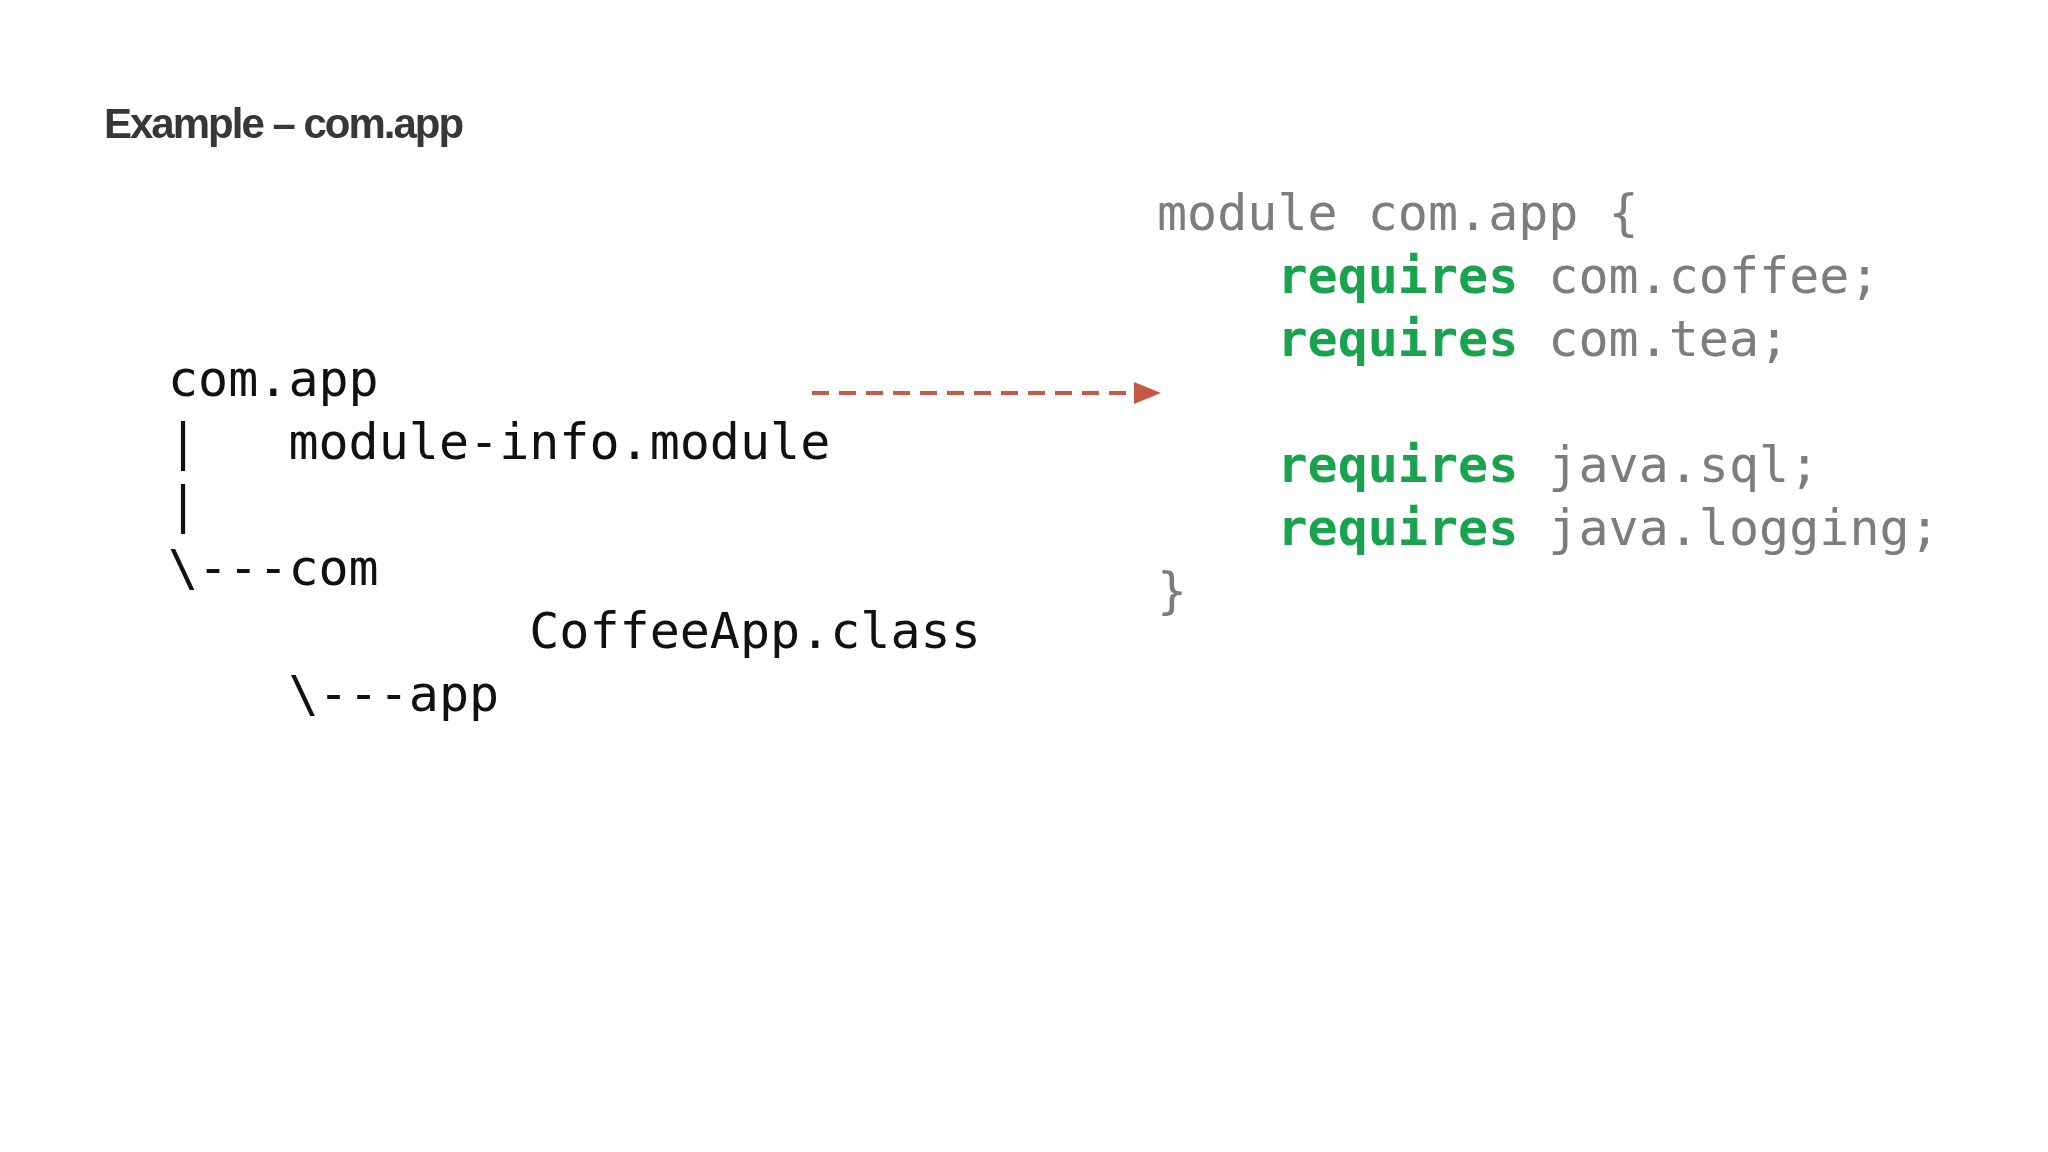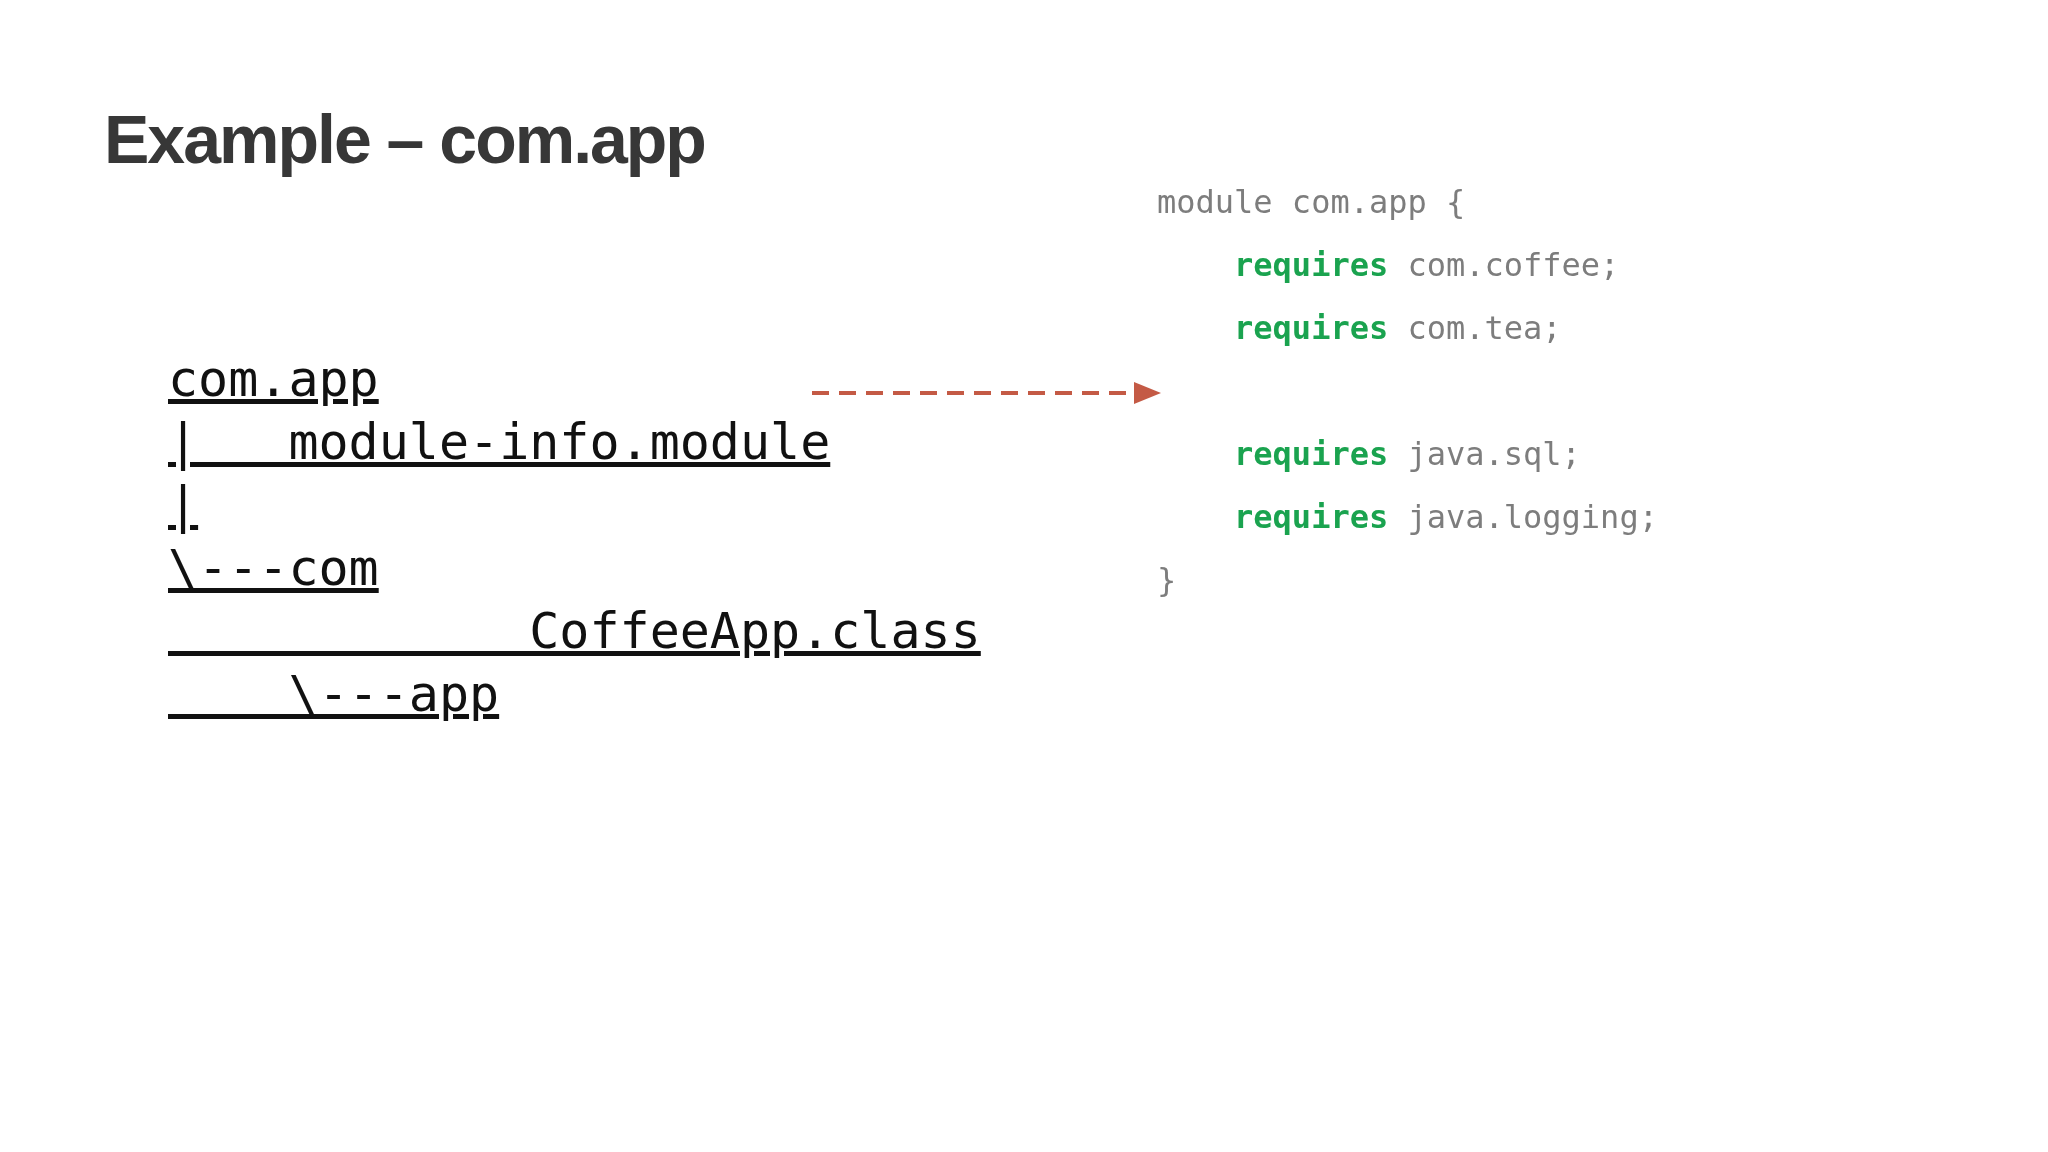--- a/index.html
+++ b/index.html
@@ -18,41 +18,40 @@
     background:var(--background);
     overflow:hidden;
     font-family:"DejaVu Sans Mono","Liberation Mono",monospace;
   }
   .slide-title{
     position:absolute;
     left:104px;
     top:100px;
     font-family:"Liberation Sans","DejaVu Sans",sans-serif;
     font-weight:700;
-    font-size:68px;
+    font-size:42px;
     letter-spacing:-2px;
     color:var(--title-text);
     white-space:pre;
   }
   .tree{
     position:absolute;
     left:168px;
     top:298px;
     font-size:50px;
     line-height:63px;
     color:var(--tree-text);
     white-space:pre;
-    text-decoration:underline;
   }
   .tree-line{min-height:63px;}
   .code{
     position:absolute;
     left:1157px;
-    top:171px;
-    font-size:32px;
+    top:182px;
+    font-size:50px;
     line-height:63px;
     color:var(--code-plain);
     white-space:pre;
   }
   .code-line{min-height:63px;}
   .code .kw{
     color:var(--code-keyword);
     font-weight:700;
   }
   .arrow-svg{

